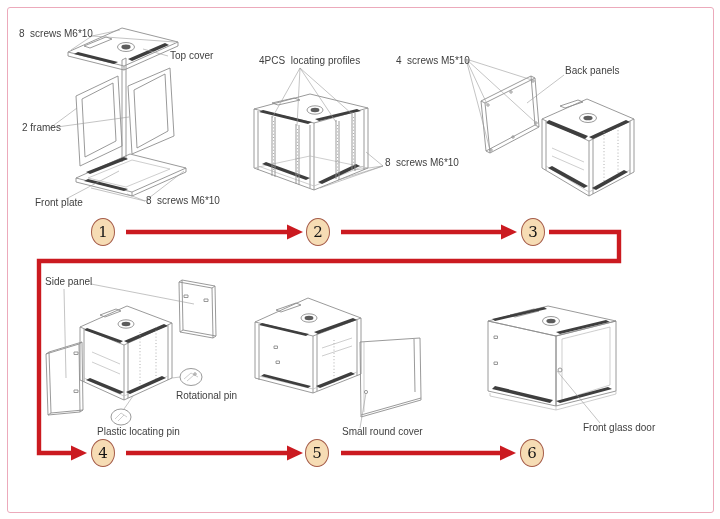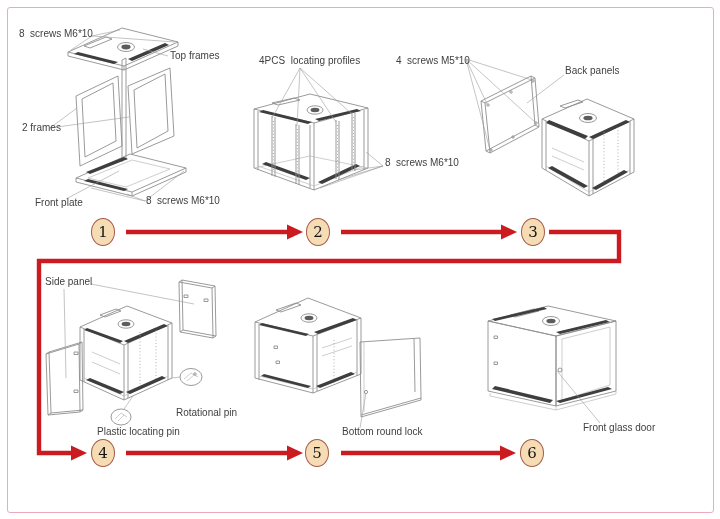--- a/index.html
+++ b/index.html
@@ -247,31 +247,31 @@
       <span>4</span>
     </div>
   <div class="badge" style="left:305px;top:439px">
       <span>5</span>
     </div>
   <div class="badge" style="left:520px;top:439px">
       <span>6</span>
     </div>
 
   <div class="lbl" style="left:19px;top:29px">8  screws M6*10</div>
-  <div class="lbl" style="left:170px;top:51px">Top frames</div>
+  <div class="lbl" style="left:170px;top:51px">Top cover</div>
   <div class="lbl" style="left:22px;top:123px">2 frames</div>
   <div class="lbl" style="left:35px;top:198px">Front plate</div>
   <div class="lbl" style="left:146px;top:196px">8  screws M6*10</div>
 
   <div class="lbl" style="left:259px;top:56px">4PCS  locating profiles</div>
   <div class="lbl" style="left:385px;top:158px">8  screws M6*10</div>
 
   <div class="lbl" style="left:396px;top:56px">4  screws M5*10</div>
   <div class="lbl" style="left:565px;top:66px">Back panels</div>
 
   <div class="lbl" style="left:45px;top:277px">Side panel</div>
-  <div class="lbl" style="left:176px;top:408px">Rotational pin</div>
+  <div class="lbl" style="left:176px;top:391px">Rotational pin</div>
   <div class="lbl" style="left:97px;top:427px">Plastic locating pin</div>
 
-  <div class="lbl" style="left:342px;top:427px">Bottom round lock</div>
+  <div class="lbl" style="left:342px;top:427px">Small round cover</div>
 
   <div class="lbl" style="left:583px;top:423px">Front glass door</div>
 </div>
 
 </body></html>

